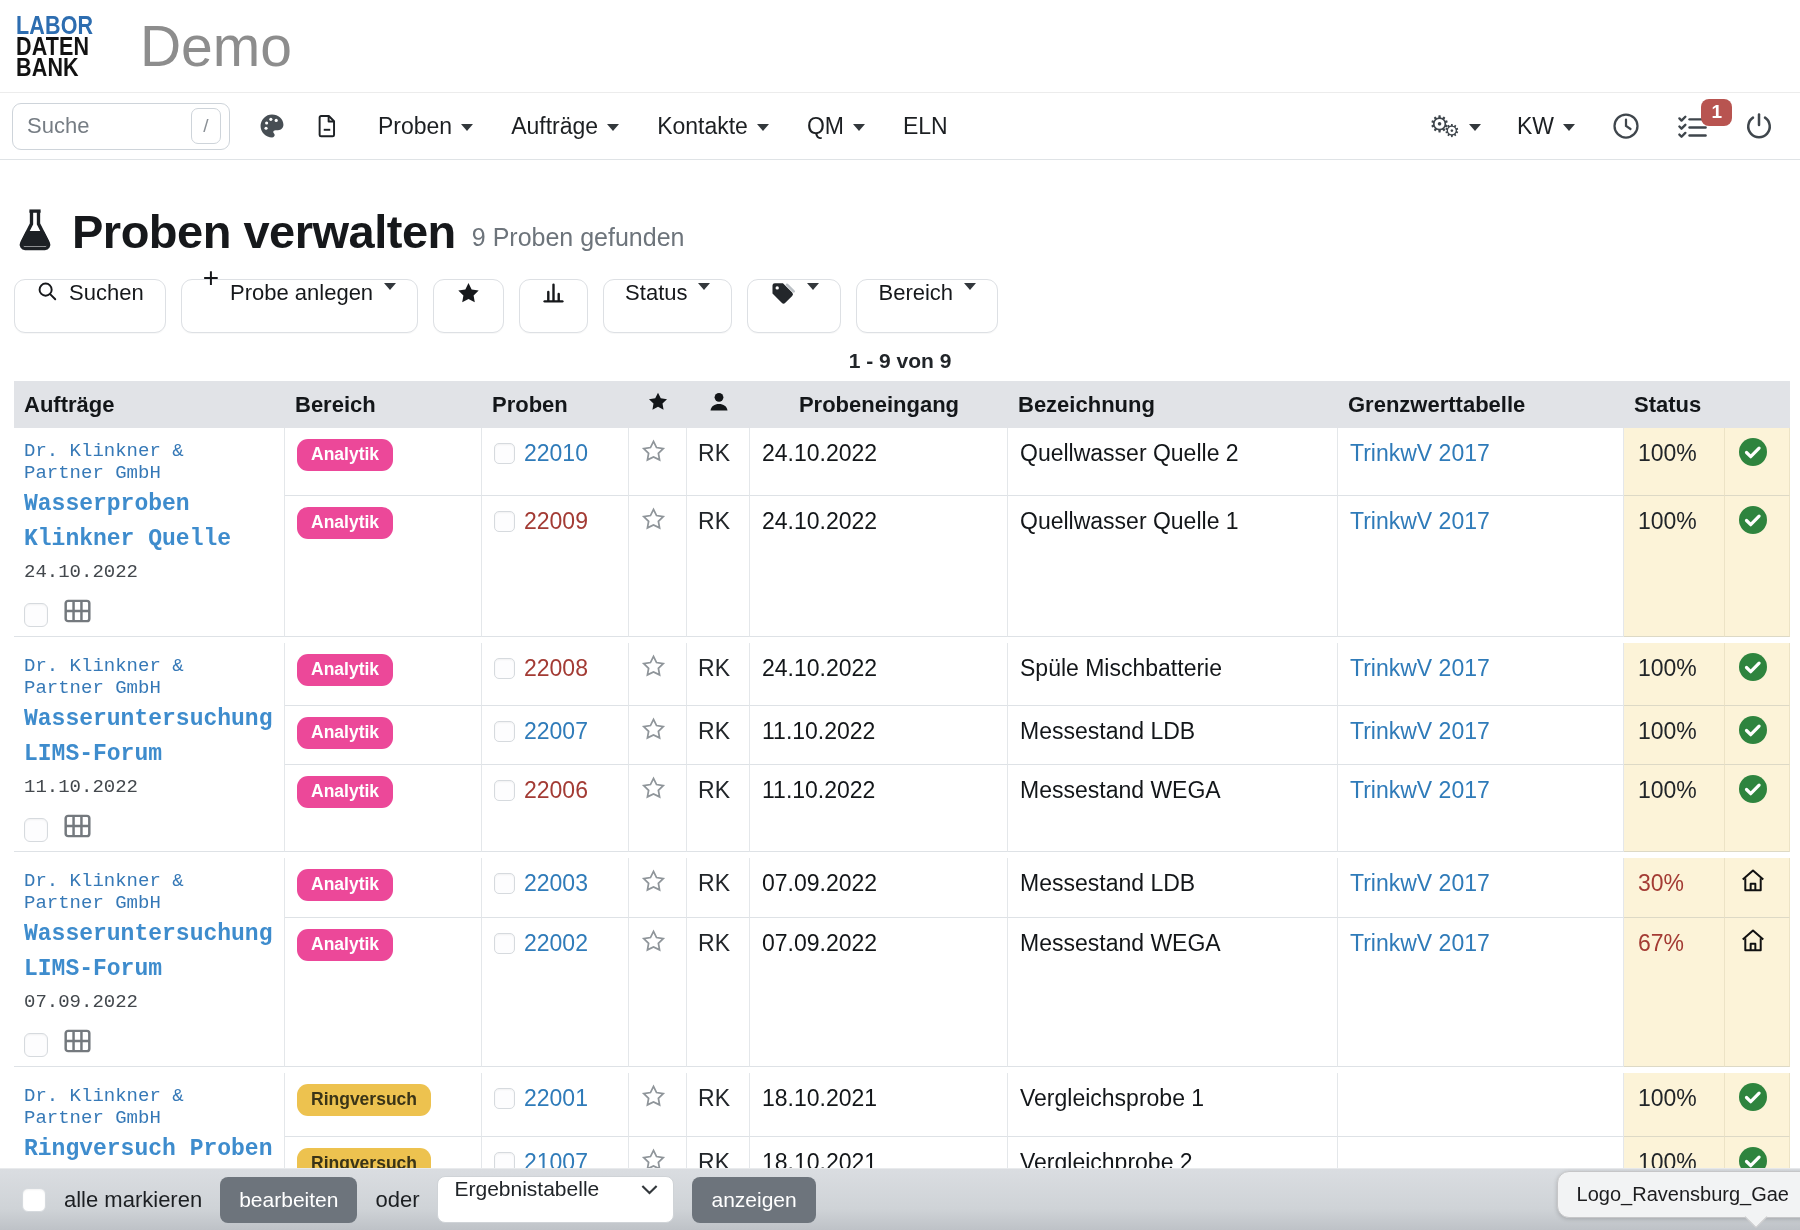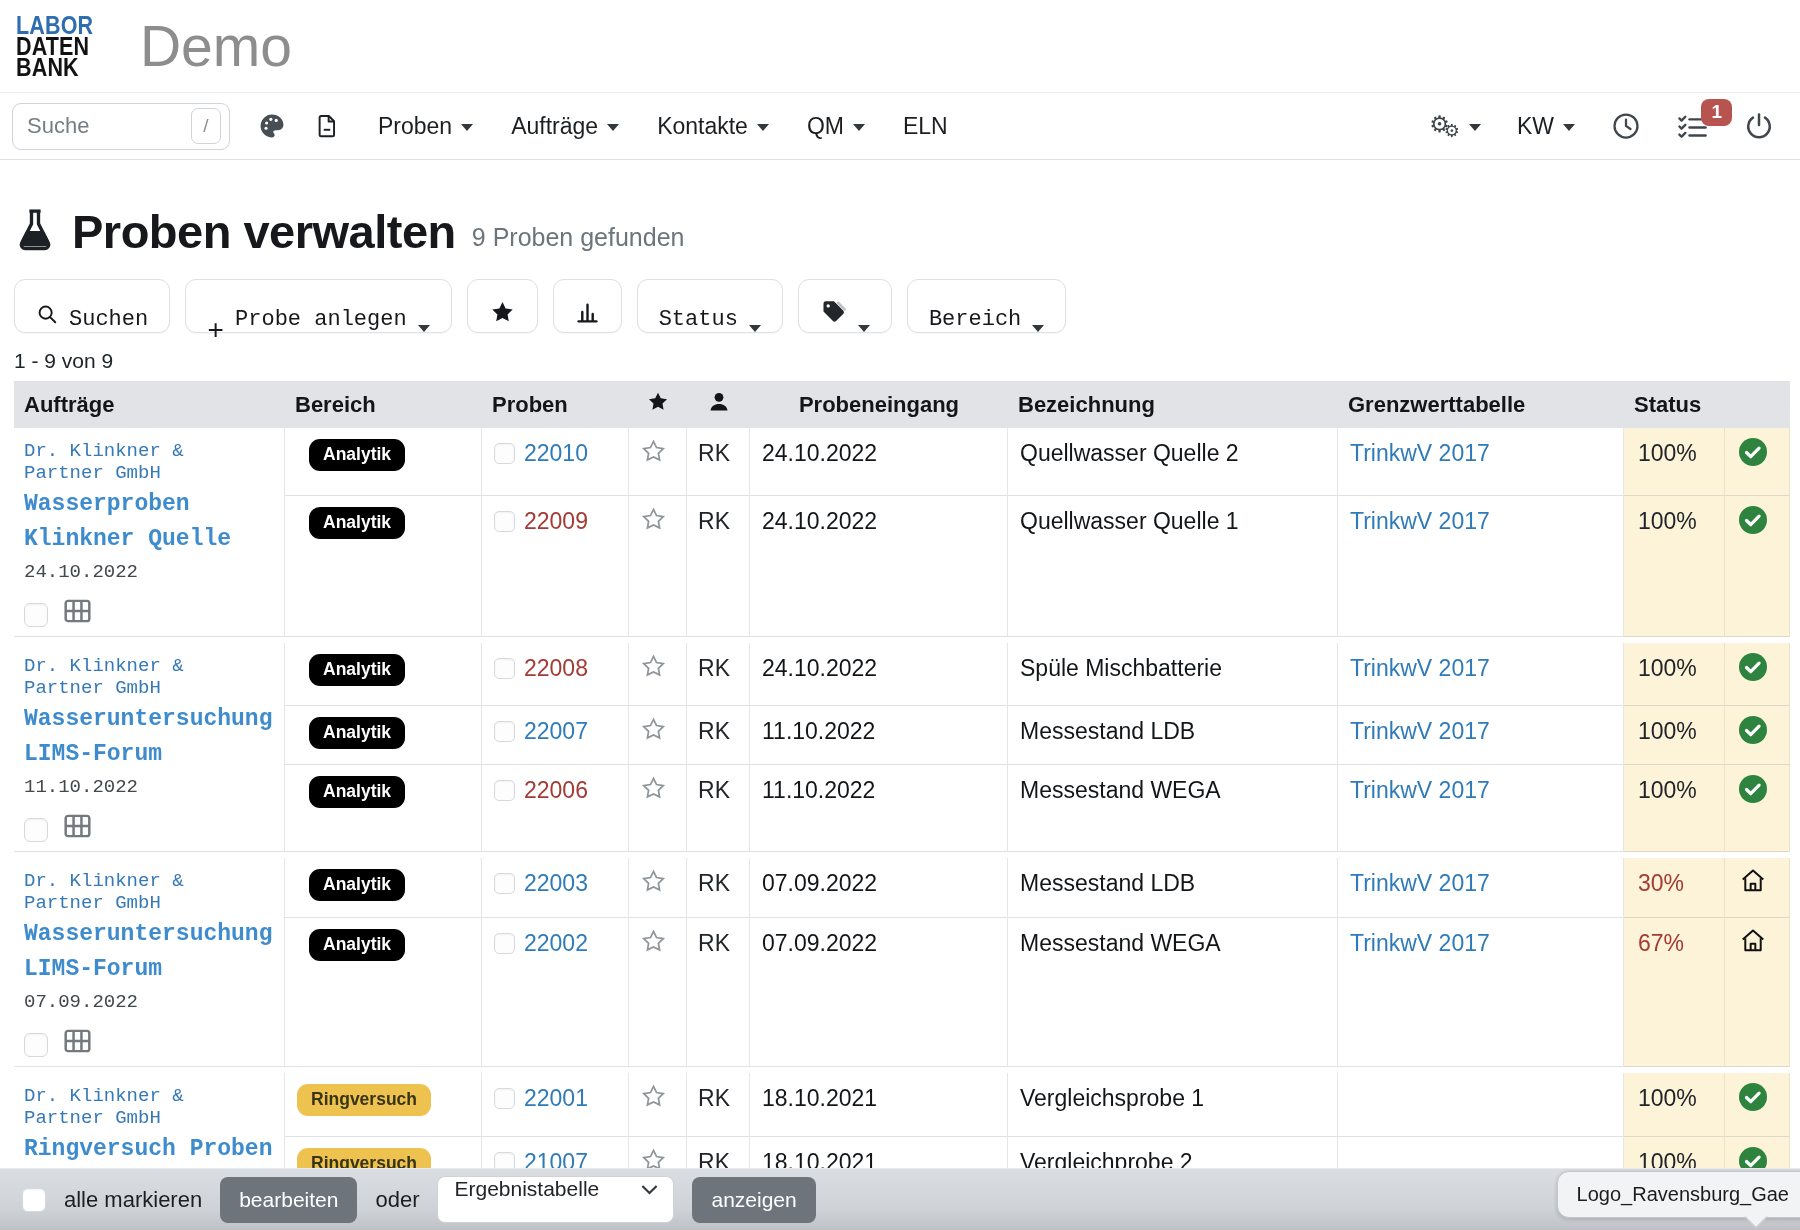--- a/index.html
+++ b/index.html
@@ -30,42 +30,42 @@
   .notif { position:absolute; top:-13px; right:-24px; background:#b85450; color:#fff; border-radius:8px; padding:2px 10px 3px; font-size:19px; font-weight:700; }
 
   
   .page { padding:0 14px; }
   .title-row { margin-top:44px; display:flex; align-items:center; gap:16px; }
   .title { font-size:47px; font-weight:700; letter-spacing:-0.5px; color:#16181b; }
   .subtitle { font-size:25px; color:#6d747b; padding-top:12px; }
 
   
   .toolbar { margin-top:20px; display:flex; gap:15px; }
-  .btn { height:54px; background:#fff; border:1px solid #dde0e4; border-radius:11px; display:flex; align-items:flex-end; gap:11px; padding:0 21px; font-size:22px; color:#16181b; cursor:pointer; box-shadow:0 1px 1px rgba(0,0,0,0.03);font-family:Liberation Mono, monospace; }
+  .btn { height:54px; background:#fff; border:1px solid #dde0e4; border-radius:11px; display:flex; align-items:flex-start; gap:11px; padding:0 21px; font-size:22px; color:#16181b; cursor:pointer; box-shadow:0 1px 1px rgba(0,0,0,0.03); }
   .btn .plus { font-size:28px; font-weight:400; line-height:0; margin-top:-2px; }
 
-  .range { text-align:left; font-size:21px; margin:16px 0 8px; color:#212529; }
+  .range { text-align:center; font-size:21px; margin:16px 0 8px; color:#212529;font-weight:bold; }
 
   
   table { border-collapse:separate; border-spacing:0; width:1776px; table-layout:fixed; }
   thead th { background:#e1e3e7; font-size:22px; font-weight:700; height:47px; text-align:left; padding-left:10px; vertical-align:middle; color:#131619; }
   th.center, td.center { text-align:center; padding-left:0; }
   td { border-bottom:1px solid #dee2e6; border-right:1px solid #e4e7ea; vertical-align:top; font-size:22px; background:#fff; padding:11px 8px 6px 12px; }
   tr.gap td { border:none; background:#fff; padding:0; height:6px; }
   td.c-group { padding:12px 10px 6px 10px;font-family:Liberation Mono, monospace; }
   .g-client { font-size:19px; margin-bottom:7px; }
   .g-client a { color:#3679b7; }
   .g-line { font-size:23px; font-weight:700; margin-bottom:9px; }
   .g-line a { color:#3e8ccd; }
   .g-date { font-size:19px; color:#43484d; margin-top:4px; }
   .g-controls { margin-top:16px; display:flex; align-items:center; gap:16px; }
   .cb { width:21px; height:21px; border:1.5px solid #d6dade; border-radius:5px; background:#fdfdfe; box-shadow:inset 0 1px 2px rgba(0,0,0,0.05); flex:none; display:inline-block; cursor:pointer; }
   .cb.big { width:24px; height:24px; border-radius:6px; }
   .badge { display:inline-block; font-size:17.5px; font-weight:700; padding:5px 14px 6px; border-radius:11px; white-space:nowrap; }
-  .badge.purple { background:#000000; color:#fff;margin-left:12px; }
+  .badge.purple { background:#ec4899; color:#fff; }
   .badge.yellow { background:#edc24f; color:#3a3417; }
   td.c-probe { padding-top:12px; }
   .probe-wrap { display:flex; align-items:center; gap:9px; }
   .slink { font-size:23px; }
   .slink.blue { color:#2f7bb9; } .slink.red { color:#a33b34; }
   td.c-star { padding-top:10px; }
   td.c-user { font-size:23px; padding-top:12px; }
   td.c-date, td.c-name { font-size:23px; padding-top:12px; color:#131619; }
   td.c-limits { padding-top:12px; }
   td.c-limits a { color:#2f7bb9; font-size:23px; }

